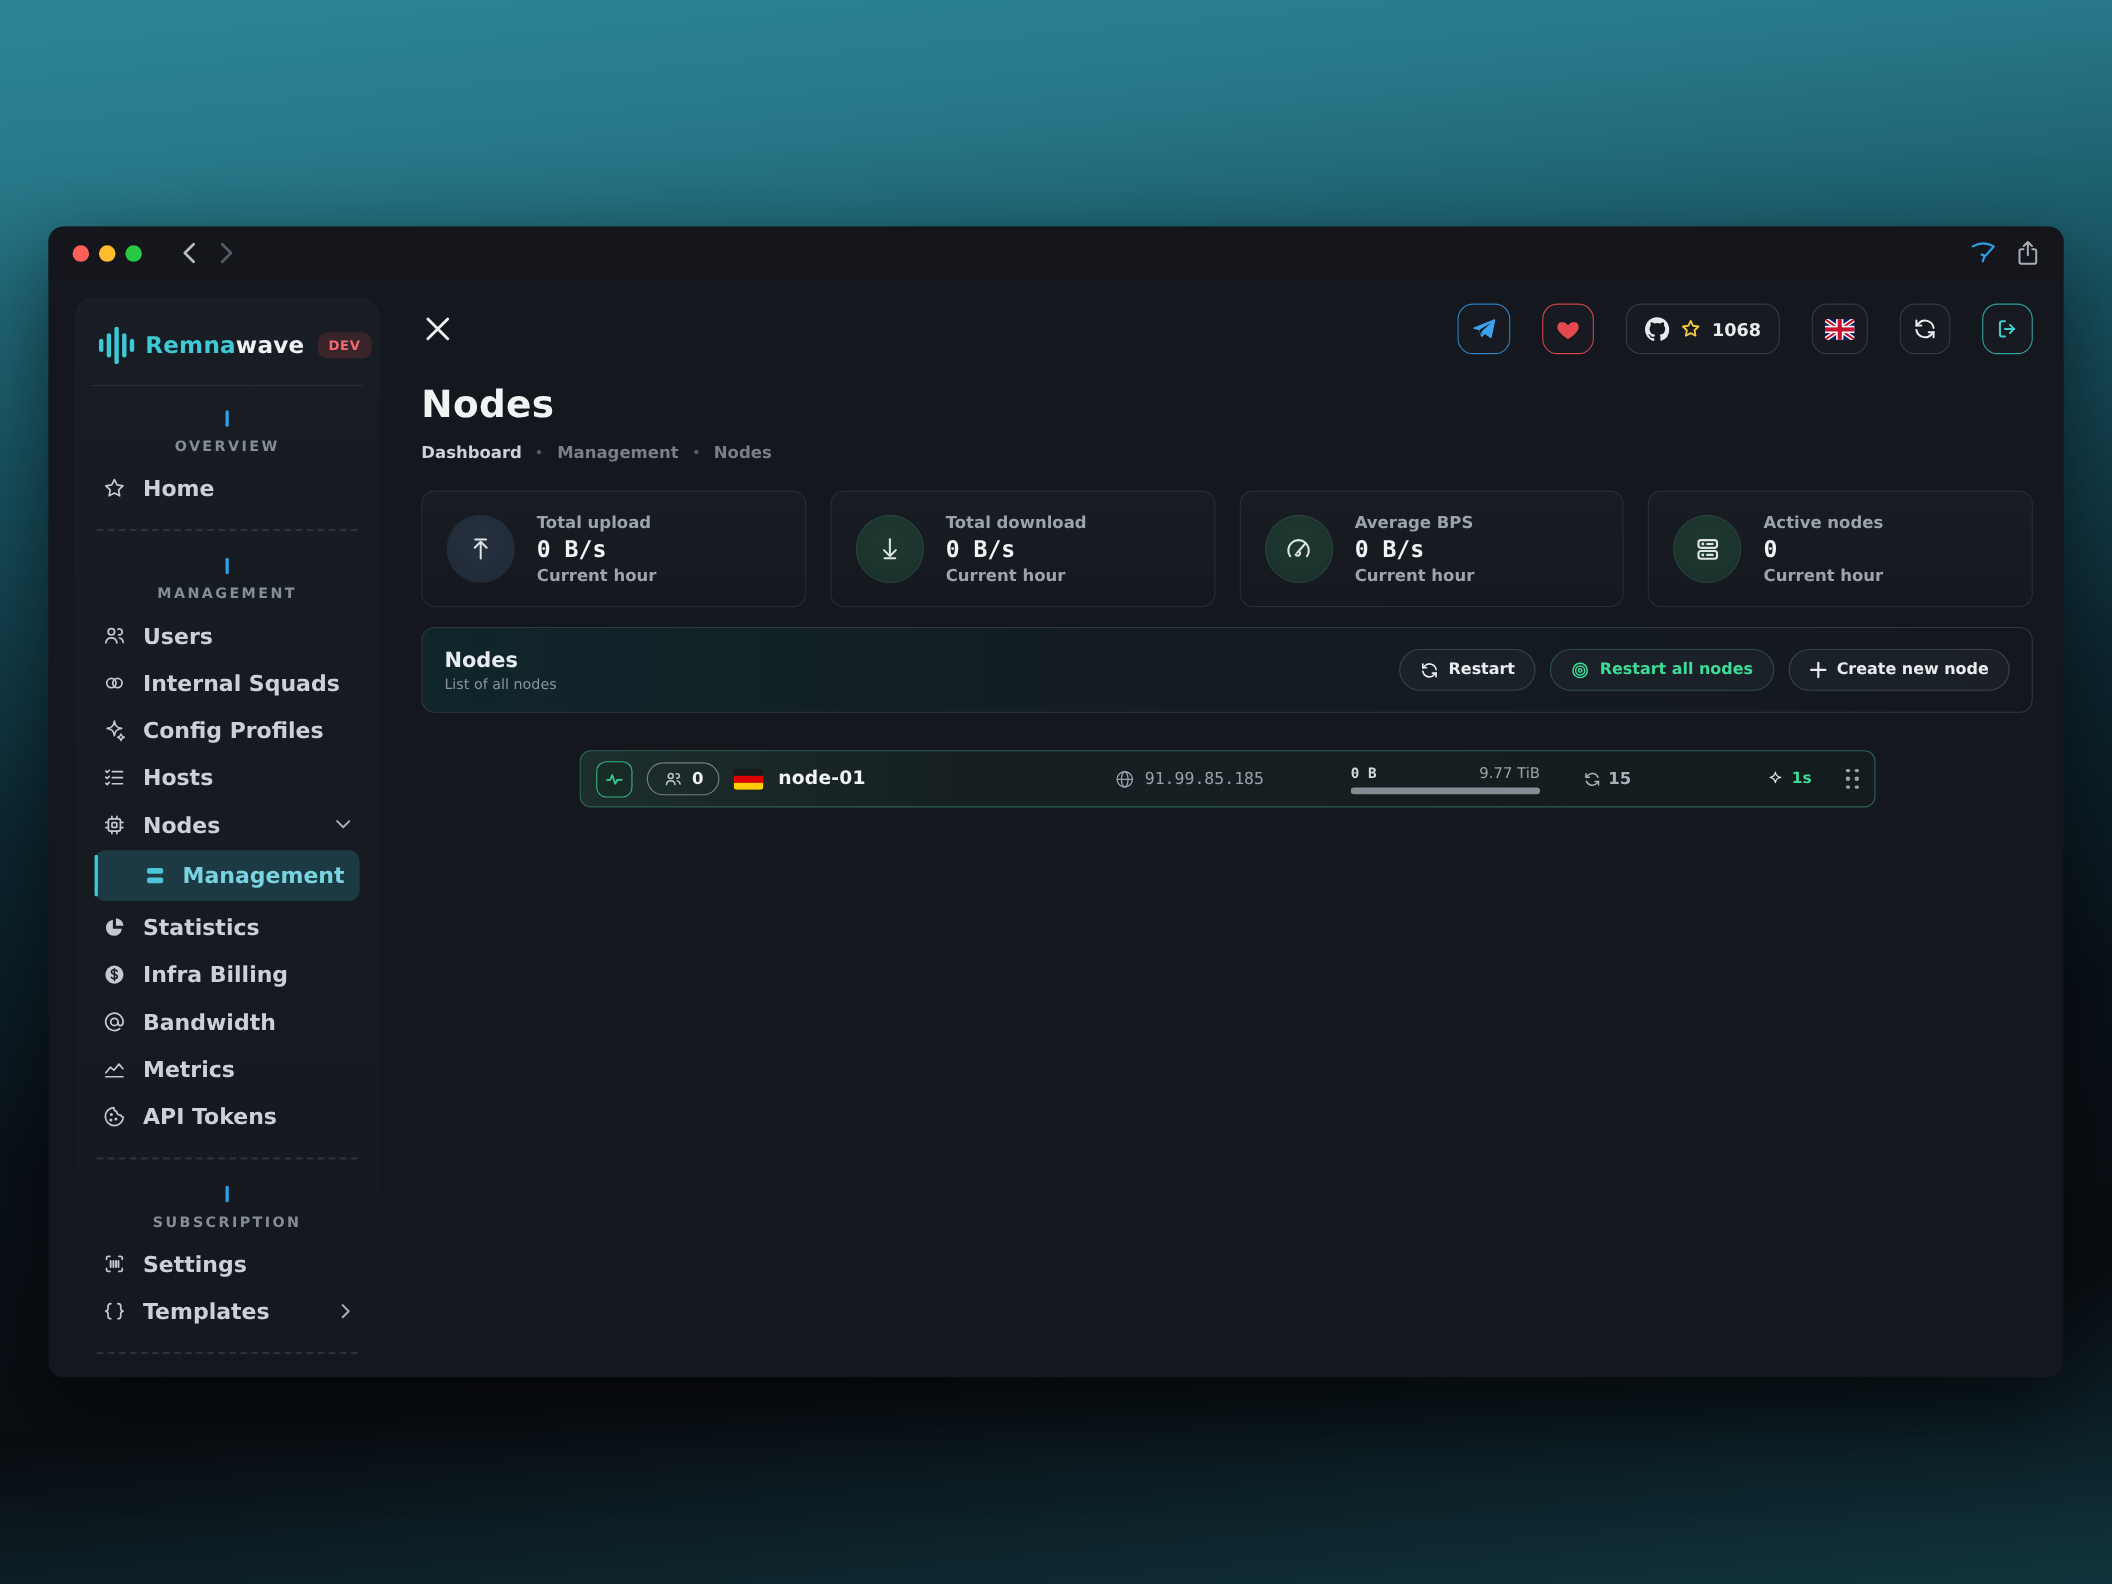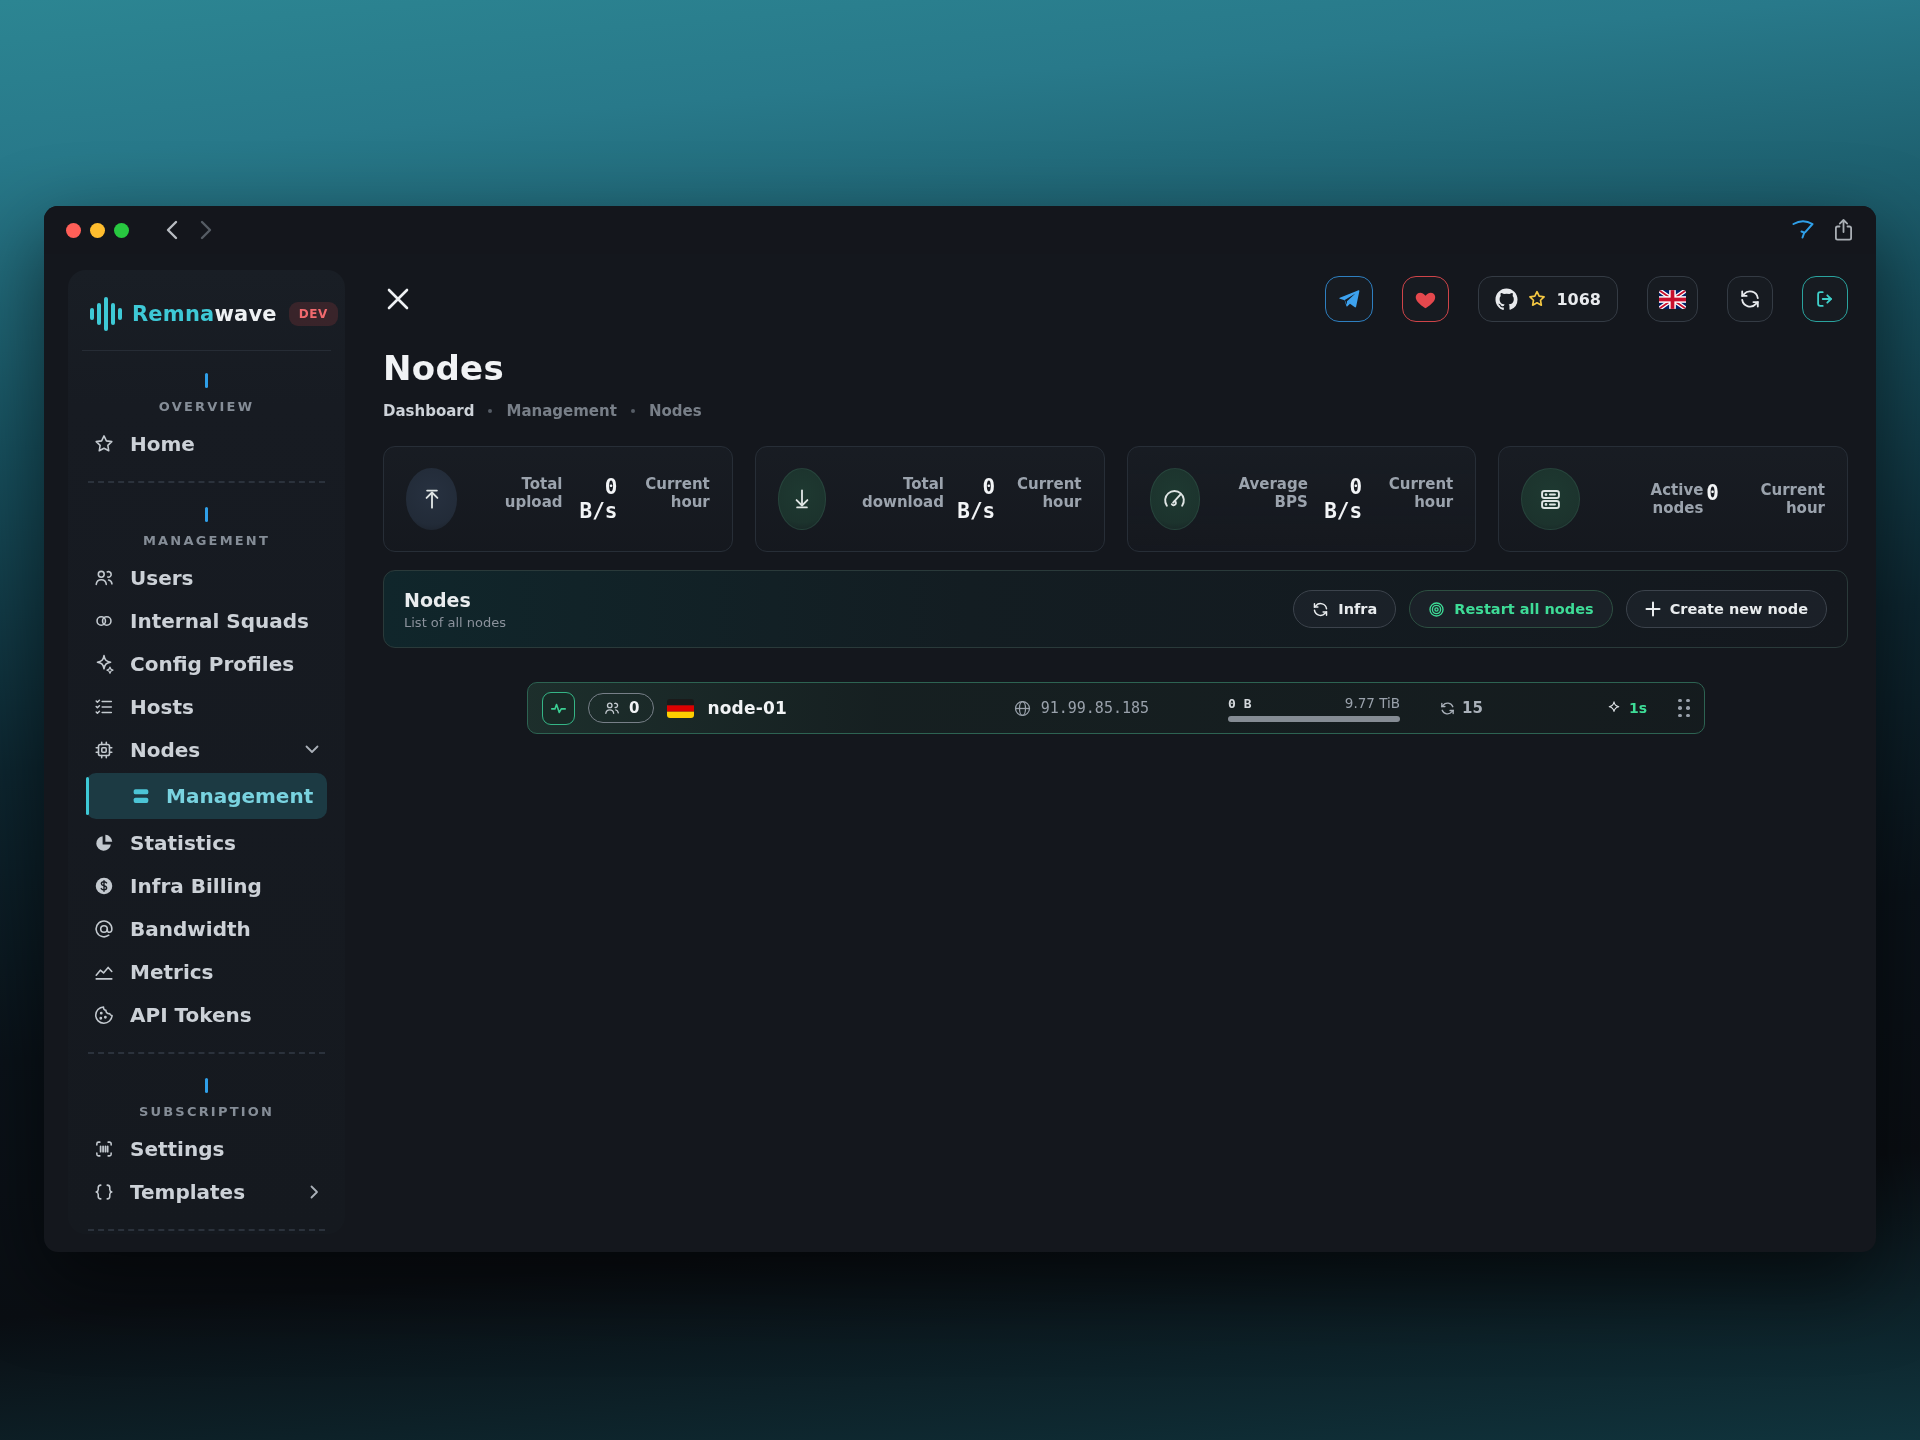--- a/index.html
+++ b/index.html
@@ -108,21 +108,21 @@
     flex:1; height:106px; border:1px solid #272e37; border-radius:12px;
     background:linear-gradient(180deg,rgba(32,38,46,.35),rgba(24,28,35,.25));
     display:flex; align-items:center; padding:0 22px; gap:20px;
   }
   .stat-bubble {
     width:62px; height:62px; border-radius:50%; display:flex; align-items:center; justify-content:center;
     color:#dfe5e4;
   }
   .bubble-blue { background:radial-gradient(circle at 50% 40%,#273140 0%,#222b38 70%, rgba(34,43,56,.3) 100%); }
   .bubble-green { background:radial-gradient(circle at 50% 40%,#1e3931 0%,#1c332d 70%, rgba(28,51,45,.3) 100%); border:1px solid rgba(70,120,104,.25); }
-  .stat-text { display:flex; gap:3px;text-align:right; }
+  .stat-text { display:flex; flex-direction:column; gap:3px; }
   .stat-label { color:#9ba3ad; font-size:15px; font-weight:600; }
   .stat-value { color:#f2f4f6; font-size:21px; font-weight:800; font-family:"DejaVu Sans Mono","Liberation Mono",monospace; }
   .stat-caption { color:#9ba3ad; font-size:15px; font-weight:600; }
 
   
   .panel {
     margin-top:18px; height:78px; border:1px solid #2a3a3a; border-radius:12px;
     background:linear-gradient(90deg,#10262b 0%,#131d22 40%,#14181e 100%);
     display:flex; align-items:center; padding:0 20px;
   }
@@ -537,21 +537,21 @@
             <span class="panel-subtitle">List of all nodes</span>
           </div>
           <div class="panel-actions">
             <div class="pill-btn">
               <svg width="17" height="17" viewBox="0 0 24 24" fill="none" stroke="#e9ecee" stroke-width="2.1" stroke-linecap="round">
                   <path d="M20.5 11a8.6 8.6 0 0 0-15-4.3L3.6 8.6"></path>
                   <path d="M3.5 3.8v4.8h4.8"></path>
                   <path d="M3.5 13a8.6 8.6 0 0 0 15 4.3l1.9-1.9"></path>
                   <path d="M20.5 20.2v-4.8h-4.8"></path>
                 </svg>
-              <span>Infra</span>
+              <span>Restart</span>
             </div>
             <div class="pill-btn pill-restart">
               <svg width="17" height="17" viewBox="0 0 24 24" fill="none" stroke="#3edc97" stroke-width="1.9">
                   <circle cx="12" cy="12" r="2.2"></circle>
                   <circle cx="12" cy="12" r="5.8"></circle>
                   <circle cx="12" cy="12" r="9.2"></circle>
                 </svg>
               <span>Restart all nodes</span>
             </div>
             <div class="pill-btn">

